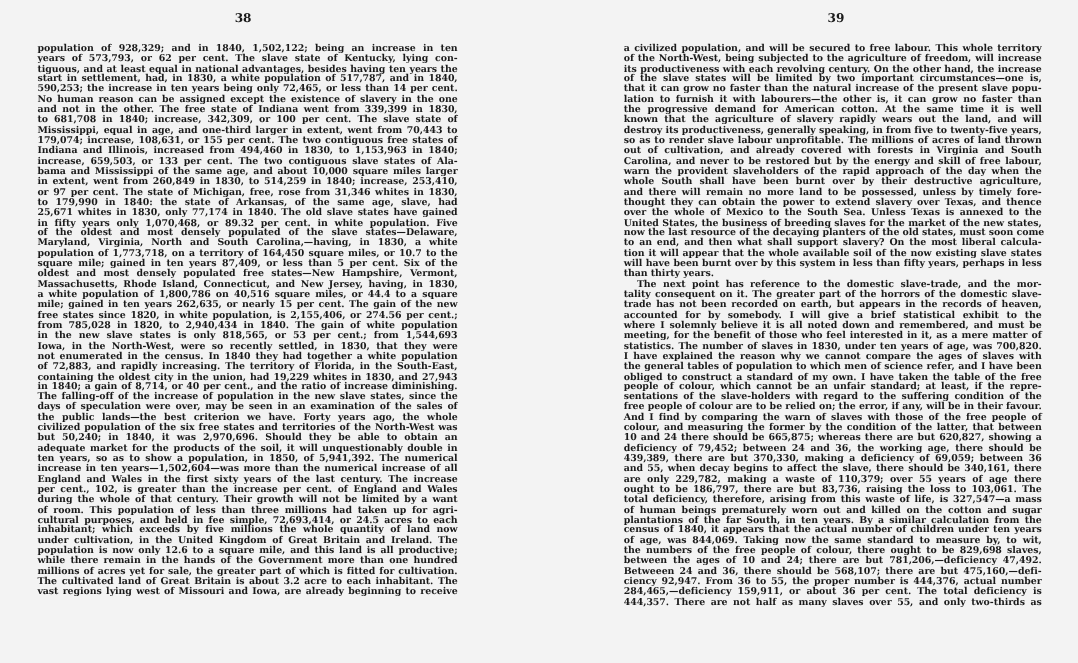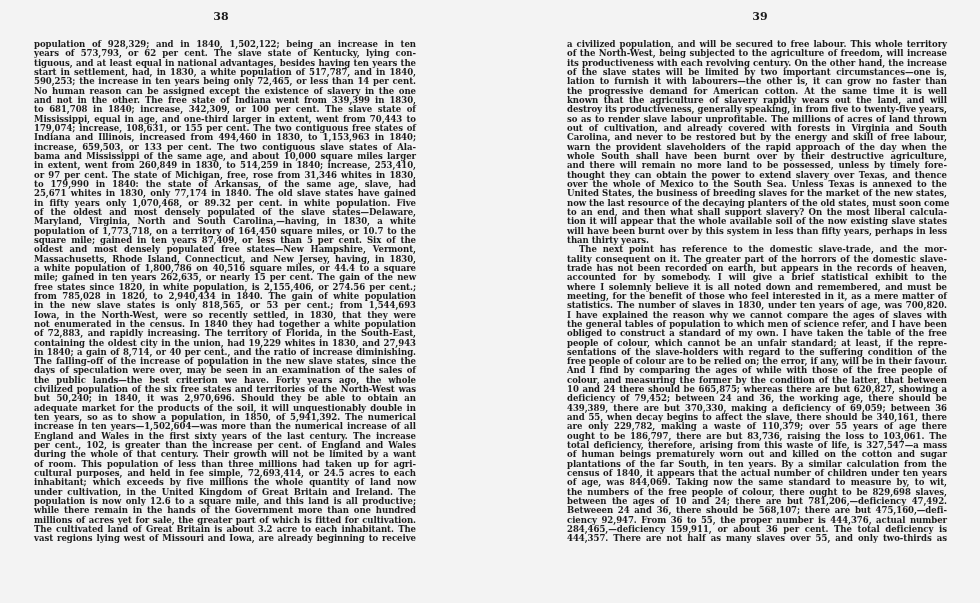--- a/index.html
+++ b/index.html
@@ -102,20 +102,21 @@
     </div>
 </div>
 
 <div class="page page-right">
   <div class="page-number">39</div>
   <div class="text-block" id="right-text">
       <span class="line">a civilized population, and will be secured to free labour. This whole territory</span>
       <span class="line">of the North-West, being subjected to the agriculture of freedom, will increase</span>
       <span class="line">its productiveness with each revolving century. On the other hand, the increase</span>
       <span class="line">of the slave states will be limited by two important circumstances—one is,</span>
+      <span class="line">that it can grow no faster than the natural increase of the present slave popu-</span>
       <span class="line">lation to furnish it with labourers—the other is, it can grow no faster than</span>
       <span class="line">the progressive demand for American cotton. At the same time it is well</span>
       <span class="line">known that the agriculture of slavery rapidly wears out the land, and will</span>
       <span class="line">destroy its productiveness, generally speaking, in from five to twenty-five years,</span>
       <span class="line">so as to render slave labour unprofitable. The millions of acres of land thrown</span>
       <span class="line">out of cultivation, and already covered with forests in Virginia and South</span>
       <span class="line">Carolina, and never to be restored but by the energy and skill of free labour,</span>
       <span class="line">warn the provident slaveholders of the rapid approach of the day when the</span>
       <span class="line">whole South shall have been burnt over by their destructive agriculture,</span>
       <span class="line">and there will remain no more land to be possessed, unless by timely fore-</span>
@@ -133,21 +134,21 @@
       <span class="line">accounted for by somebody. I will give a brief statistical exhibit to the</span>
       <span class="line">where I solemnly believe it is all noted down and remembered, and must be</span>
       <span class="line">meeting, for the benefit of those who feel interested in it, as a mere matter of</span>
       <span class="line">statistics. The number of slaves in 1830, under ten years of age, was 700,820.</span>
       <span class="line">I have explained the reason why we cannot compare the ages of slaves with</span>
       <span class="line">the general tables of population to which men of science refer, and I have been</span>
       <span class="line">obliged to construct a standard of my own. I have taken the table of the free</span>
       <span class="line">people of colour, which cannot be an unfair standard; at least, if the repre-</span>
       <span class="line">sentations of the slave-holders with regard to the suffering condition of the</span>
       <span class="line">free people of colour are to be relied on; the error, if any, will be in their favour.</span>
-      <span class="line">And I find by comparing the ages of while with those of the free people of</span>
+      <span class="line">And I find by comparing the warn of slaves with those of the free people of</span>
       <span class="line">colour, and measuring the former by the condition of the latter, that between</span>
       <span class="line">10 and 24 there should be 665,875; whereas there are but 620,827, showing a</span>
       <span class="line">deficiency of 79,452; between 24 and 36, the working age, there should be</span>
       <span class="line">439,389, there are but 370,330, making a deficiency of 69,059; between 36</span>
       <span class="line">and 55, when decay begins to affect the slave, there should be 340,161, there</span>
       <span class="line">are only 229,782, making a waste of 110,379; over 55 years of age there</span>
       <span class="line">ought to be 186,797, there are but 83,736, raising the loss to 103,061. The</span>
       <span class="line">total deficiency, therefore, arising from this waste of life, is 327,547—a mass</span>
       <span class="line">of human beings prematurely worn out and killed on the cotton and sugar</span>
       <span class="line">plantations of the far South, in ten years. By a similar calculation from the</span>

